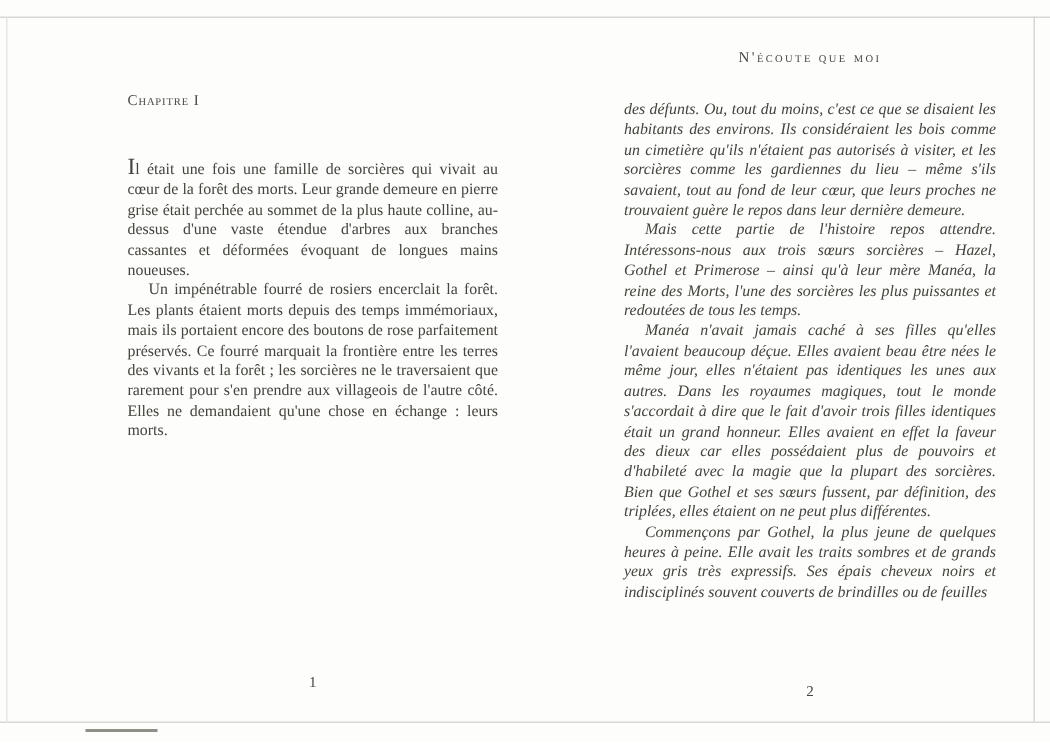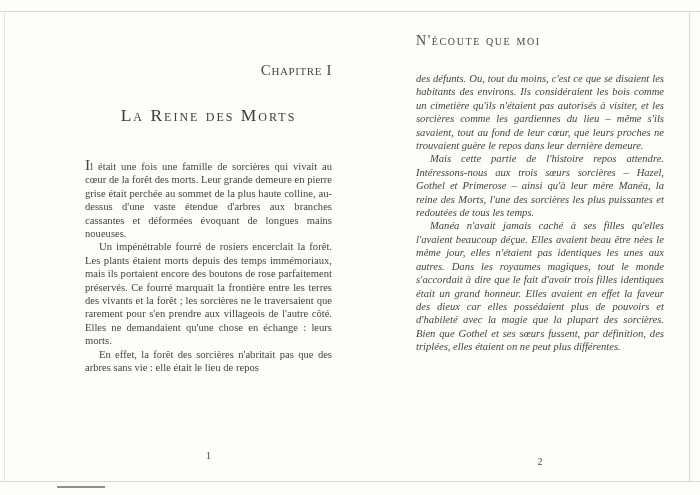--- a/index.html
+++ b/index.html
@@ -27,24 +27,23 @@
 
   
   .left-page {
     position: absolute;
     left: 85px;
     top: 62px;
     width: 247px;
   }
   .chapter-label {
     font-variant: small-caps;
-    font-size: 15px;
+    font-size: 10px;
     letter-spacing: 0.6px;
     color: #4a4842;
-    text-align: right;
   }
   .chapter-title {
     margin: 26px 0 0 0;
     text-align: center;
     font-weight: normal;
     font-variant: small-caps;
     font-size: 17.5px;
     letter-spacing: 2px;
     color: #3e3c37;
   }
@@ -53,23 +52,23 @@
   }
 
   
   .right-page {
     position: absolute;
     left: 416px;
     top: 33px;
     width: 248px;
   }
   .running-header {
-    text-align: left;
+    text-align: center;
     font-variant: small-caps;
-    font-size: 14px;
+    font-size: 10px;
     letter-spacing: 1.6px;
     color: #4a4842;
   }
   .right-body {
     margin-top: 23px;
     font-style: italic;
   }
 
   
   .body-text p {
@@ -103,32 +102,31 @@
 <div class="spread">
 
   <div class="scan-edge top"></div>
   <div class="scan-edge bottom"></div>
   <div class="scan-edge right"></div>
   <div class="scan-edge left"></div>
   <div class="scan-mark"></div>
 
   <div class="left-page">
     <div class="chapter-label">Chapitre I</div>
-    <h1 class="chapter-title">La Reine des Morts</h1>
     <div class="left-body body-text">
       <p class="first-par">Il était une fois une famille de sorcières qui vivait au cœur de la forêt des morts. Leur grande demeure en pierre grise était perchée au sommet de la plus haute colline, au-dessus d'une vaste étendue d'arbres aux branches cassantes et déformées évoquant de longues mains noueuses.</p>
       <p class="indent">Un impénétrable fourré de rosiers encerclait la forêt. Les plants étaient morts depuis des temps immémoriaux, mais ils portaient encore des boutons de rose parfaitement préservés. Ce fourré marquait la frontière entre les terres des vivants et la forêt ; les sorcières ne le traversaient que rarement pour s'en prendre aux villageois de l'autre côté. Elles ne demandaient qu'une chose en échange : leurs morts.</p>
-      <p class="indent">En effet, la forêt des sorcières n'abritait pas que des arbres sans vie : elle était le lieu de repos</p>
     </div>
   </div>
   <div class="page-number pn-left">1</div>
 
   <div class="right-page">
     <div class="running-header">N'écoute que moi</div>
     <div class="right-body body-text">
       <p>des défunts. Ou, tout du moins, c'est ce que se disaient les habitants des environs. Ils considéraient les bois comme un cimetière qu'ils n'étaient pas autorisés à visiter, et les sorcières comme les gardiennes du lieu – même s'ils savaient, tout au fond de leur cœur, que leurs proches ne trouvaient guère le repos dans leur dernière demeure.</p>
       <p class="indent">Mais cette partie de l'histoire repos attendre. Intéressons-nous aux trois sœurs sorcières – Hazel, Gothel et Primerose – ainsi qu'à leur mère Manéa, la reine des Morts, l'une des sorcières les plus puissantes et redoutées de tous les temps.</p>
       <p class="indent">Manéa n'avait jamais caché à ses filles qu'elles l'avaient beaucoup déçue. Elles avaient beau être nées le même jour, elles n'étaient pas identiques les unes aux autres. Dans les royaumes magiques, tout le monde s'accordait à dire que le fait d'avoir trois filles identiques était un grand honneur. Elles avaient en effet la faveur des dieux car elles possédaient plus de pouvoirs et d'habileté avec la magie que la plupart des sorcières. Bien que Gothel et ses sœurs fussent, par définition, des triplées, elles étaient on ne peut plus différentes.</p>
+      <p class="indent">Commençons par Gothel, la plus jeune de quelques heures à peine. Elle avait les traits sombres et de grands yeux gris très expressifs. Ses épais cheveux noirs et indisciplinés souvent couverts de brindilles ou de feuilles</p>
     </div>
   </div>
   <div class="page-number pn-right">2</div>
 
 </div>
 
 </body></html>

